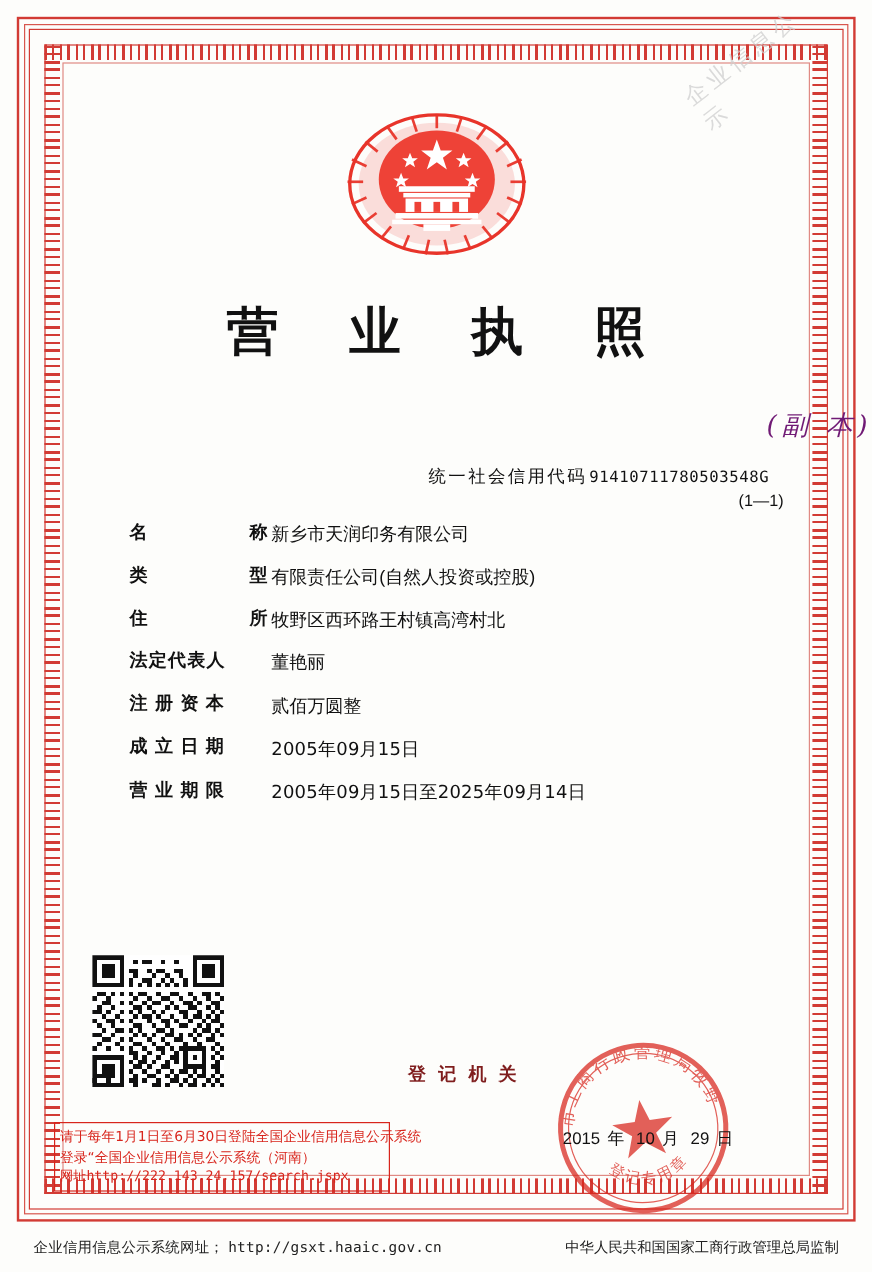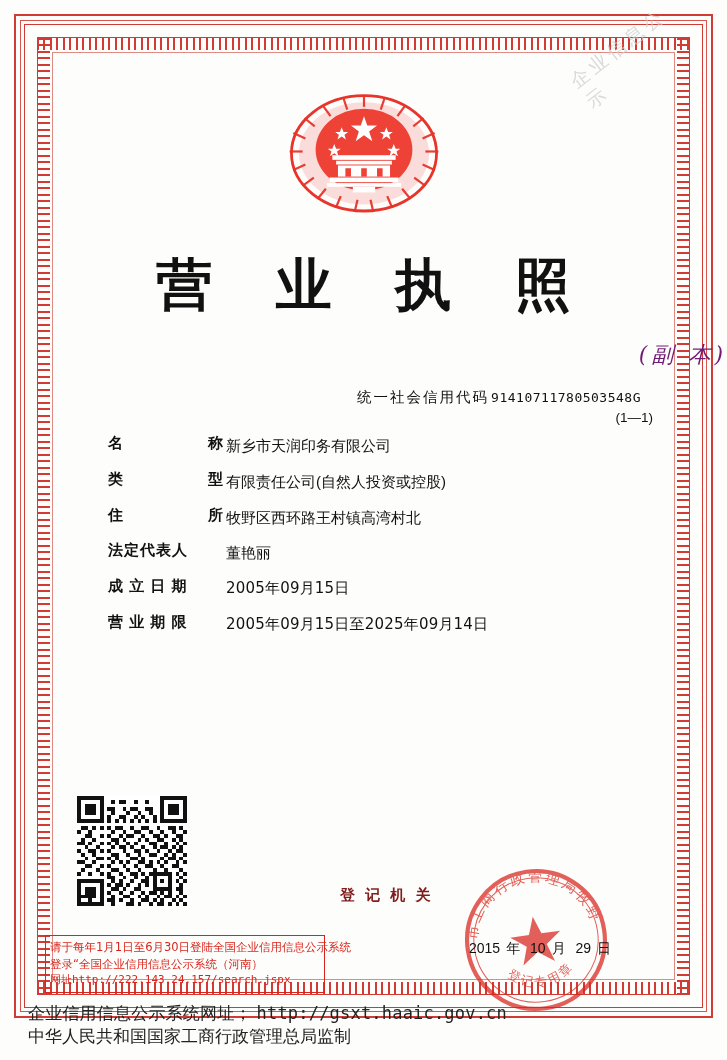--- a/index.html
+++ b/index.html
@@ -80,21 +80,21 @@
   }
 
   
   .doc-title {
     position: absolute;
     left: 0; right: 0;
     top: 248px;
     text-align: center;
     font-family: "DejaVu Serif", "Liberation Serif", serif;
     font-weight: bold;
-    font-size: 56px;
+    font-size: 43px;
     letter-spacing: 22px;
     color: #111111;
     text-indent: 22px;
   }
   .doc-subtitle {
     position: absolute;
     left: 0; right: 0;
     top: 340px;
     text-align: right;
     font-family: "DejaVu Serif", "Liberation Serif", serif;
@@ -245,24 +245,23 @@
   }
 
   
   .footer {
     position: absolute;
     left: 0; right: 0;
     bottom: 12px;
     padding: 0 28px;
     display: flex;
     justify-content: space-between;
-    font-size: 17px;
+    font-size: 12px;
     color: #222;
     box-sizing: border-box;
-    flex-direction: column;
   }
   .footer .left { letter-spacing: 0.2px; }
   .footer .left .u { font-family: "DejaVu Sans Mono", "Liberation Mono", monospace; }
 </style>
 </head>
 <body>
 
 <div id="page">
 
   <div class="border-outer"></div>
@@ -365,20 +364,24 @@
         <span>所</span>
       </div>
       <div class="fvalue">牧野区西环路王村镇高湾村北</div>
     </div>
 
     <div class="frow">
       <div class="flabel">法定代表人</div>
       <div class="fvalue">董艳丽</div>
     </div>
 
+    <div class="frow">
+      <div class="flabel">注 册 资 本</div>
+      <div class="fvalue">贰佰万圆整</div>
+    </div>
 
     <div class="frow">
       <div class="flabel">成 立 日 期</div>
       <div class="fvalue mono-mix">2005年09月15日</div>
     </div>
 
     <div class="frow">
       <div class="flabel">营 业 期 限</div>
       <div class="fvalue mono-mix">2005年09月15日至2025年09月14日</div>
     </div>

